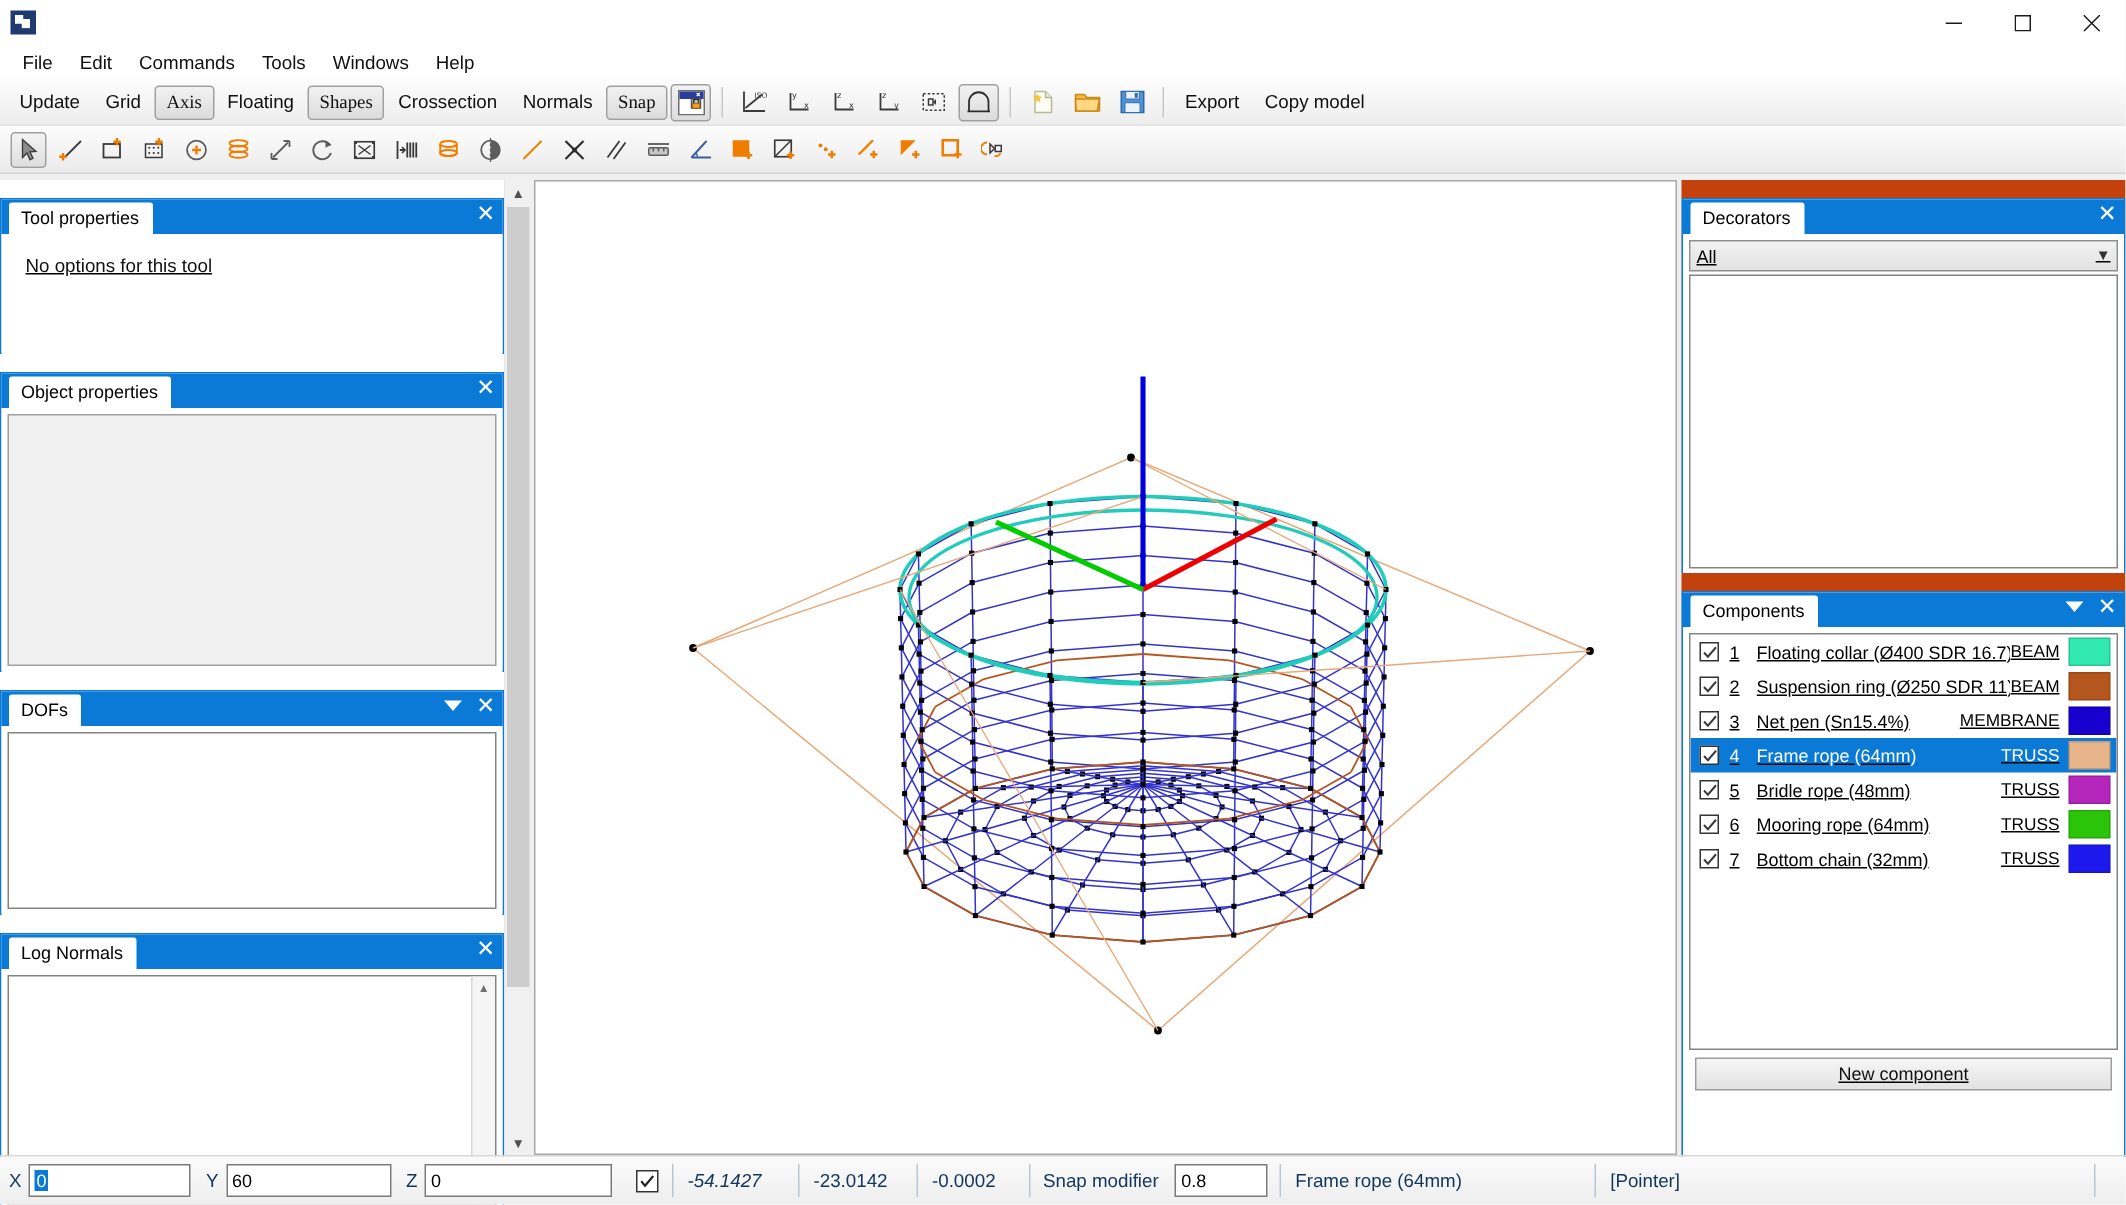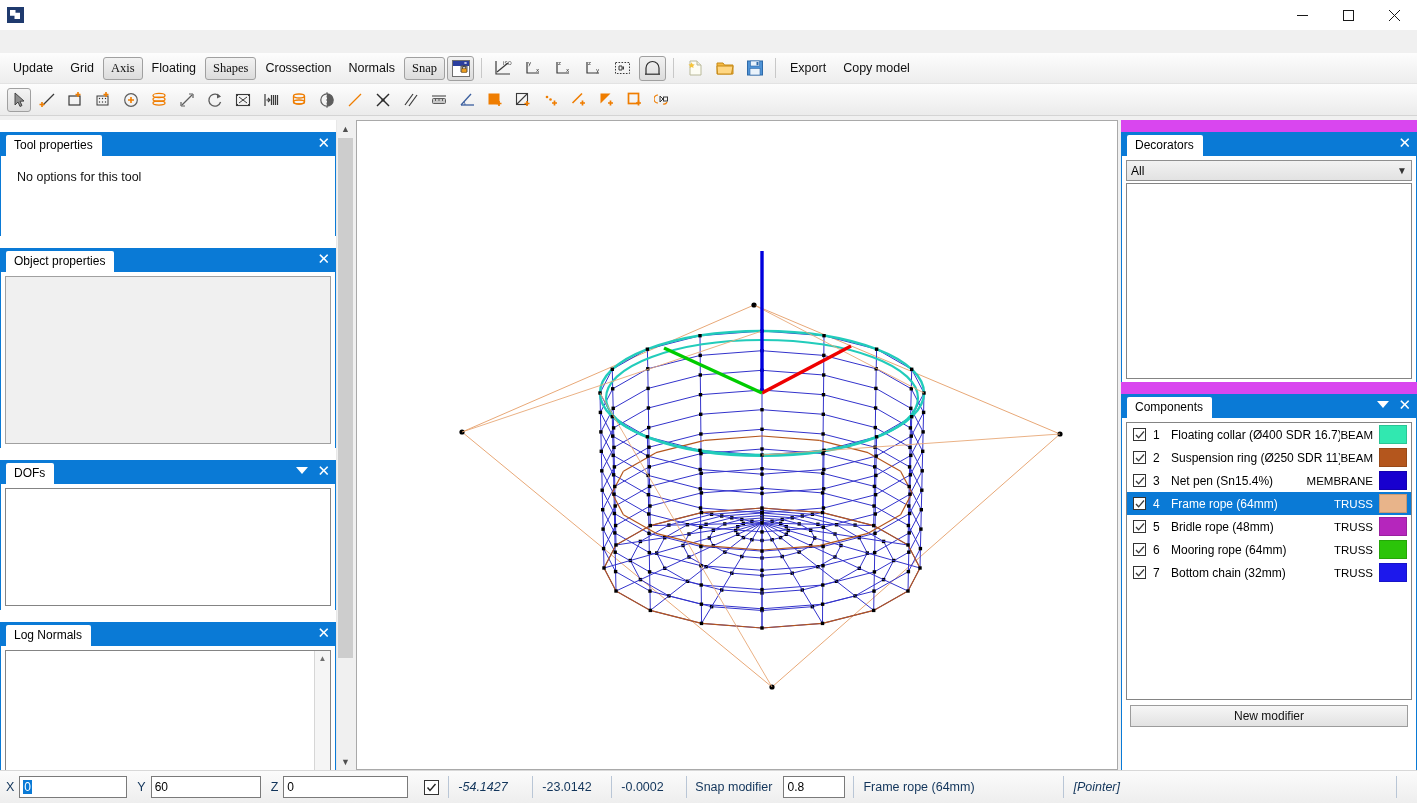--- a/index.html
+++ b/index.html
@@ -88,21 +88,21 @@
     height: 23px; background: #0a7ad6; position: relative; display: flex; align-items: flex-end;
   }
   .panel-tab {
     background: #ffffff; color: #000; font-size: 12px;
     padding: 3px 9px 3px 8px; margin-left: 5px; line-height: 15px;
     border-top-left-radius: 2px; border-top-right-radius: 2px;
   }
   .panel-btns { position: absolute; right: 5px; top: 2px; display: flex; gap: 9px; align-items: center; }
   .p-x { color: #fff; font-size: 15px; line-height: 15px; font-weight: 300; }
   .p-caret { width: 0; height: 0; border-left: 6px solid transparent; border-right: 6px solid transparent; border-top: 7px solid #fff; }
-  .panel-body { background: #fff; padding: 4px; }
+  .panel-body { background: #fff; padding: 4px; text-decoration: underline; }
   .empty-box { background: #f0f0f0; border: 1px solid #a0a0a0; }
   .white-box { background: #ffffff; border: 1px solid #848484; }
 
   .vscroll {
     position: absolute; left: 336px; top: 120px; width: 17px; height: 650px;
     background: #f0f0f0; border-left: 1px solid #e8e8e8;
   }
   .vscroll .arrow {
     width: 17px; height: 17px; display: flex; align-items: center; justify-content: center;
     color: #505050; font-size: 9px;
@@ -116,21 +116,21 @@
   
   .viewport {
     position: absolute; left: 356px; top: 120px; width: 762px; height: 650px;
     background: #ffffff; border: 1px solid #a9a9a9;
   }
   .viewport svg { display: block; }
 
   
   .right-dock {
     position: absolute; left: 1121px; top: 120px; width: 296px; height: 650px;
-    background: #d946ef;
+    background: #c2410c;
   }
   .comp-list { background: #fff; border: 1px solid #848484; height: 278px; overflow: hidden; }
   .comp-row {
     display: flex; align-items: center; height: 23px; padding: 0 0 0 6px; font-size: 12px; color: #000;
   }
   .comp-row.sel { background: #0a7ad6; color: #fff; }
   .cb {
     width: 13px; height: 13px; border: 1px solid #333; background: #fff;
     display: flex; align-items: center; justify-content: center; flex: 0 0 13px;
   }
@@ -191,20 +191,28 @@
       </div>
       <div class="win-btn close">
         <svg width="11" height="11" viewBox="0 0 11 11">
             <line x1="0" y1="0" x2="11" y2="11" stroke="currentColor" stroke-width="1"></line>
             <line x1="11" y1="0" x2="0" y2="11" stroke="currentColor" stroke-width="1"></line>
           </svg>
       </div>
     </div>
   </div>
 
+  <div class="menubar">
+    <div class="menu-item">File</div>
+    <div class="menu-item">Edit</div>
+    <div class="menu-item">Commands</div>
+    <div class="menu-item">Tools</div>
+    <div class="menu-item">Windows</div>
+    <div class="menu-item">Help</div>
+  </div>
 
   <div class="toolbar1">
     <div class="tb-text">Update</div>
     <div class="tb-text">Grid</div>
     <div class="tb-text pressed">Axis</div>
     <div class="tb-text">Floating</div>
     <div class="tb-text pressed">Shapes</div>
     <div class="tb-text">Crossection</div>
     <div class="tb-text">Normals</div>
     <div class="tb-text pressed">Snap</div>
@@ -1343,21 +1351,21 @@
                 <svg width="10" height="10" viewBox="0 0 10 10">
                   <path d="M1 5 L3.6 7.8 L9 1.5" fill="none" stroke="#3a3a3a" stroke-width="1.3"></path>
                 </svg>
               </div>
               <span class="comp-idx">7</span>
               <span class="comp-name">Bottom chain (32mm)</span>
               <span class="comp-type">TRUSS</span>
               <span class="comp-sw" style="background: rgb(29, 24, 236);"></span>
             </div>
           </div>
-        <div class="newcomp">New modifier</div>
+        <div class="newcomp">New component</div>
       </div>
     </div>
 
   </div>
 
   <div class="statusbar">
     <span class="sb-label">X</span>
     <div class="sb-input" style="width:108px;">
       <span class="sel-text">0</span>
     </div>
@@ -1384,17 +1392,17 @@
     <div class="sb-sep" style="margin:0 4px 0 0;"></div>
     <span class="sb-num" style="width:70px;padding-left:5px;">-0.0002</span>
     <div class="sb-sep" style="margin:0 6px 0 0;"></div>
     <span class="sb-label" style="margin-left:2px;">Snap modifier</span>
     <div class="sb-input" style="width:62px;margin-left:6px;">
       <span>0.8</span>
     </div>
     <div class="sb-sep" style="margin:0 0 0 8px;"></div>
     <span style="margin-left:9px;width:200px;">Frame rope (64mm)</span>
     <div class="sb-sep" style="margin:0;"></div>
-    <span style="margin-left:9px;font-style:italic;">[Pointer]</span>
+    <span style="margin-left:9px;">[Pointer]</span>
     <div class="sb-sep" style="margin-left:auto;margin-right:20px;"></div>
   </div>
 
 </div>
 
 </body></html>

